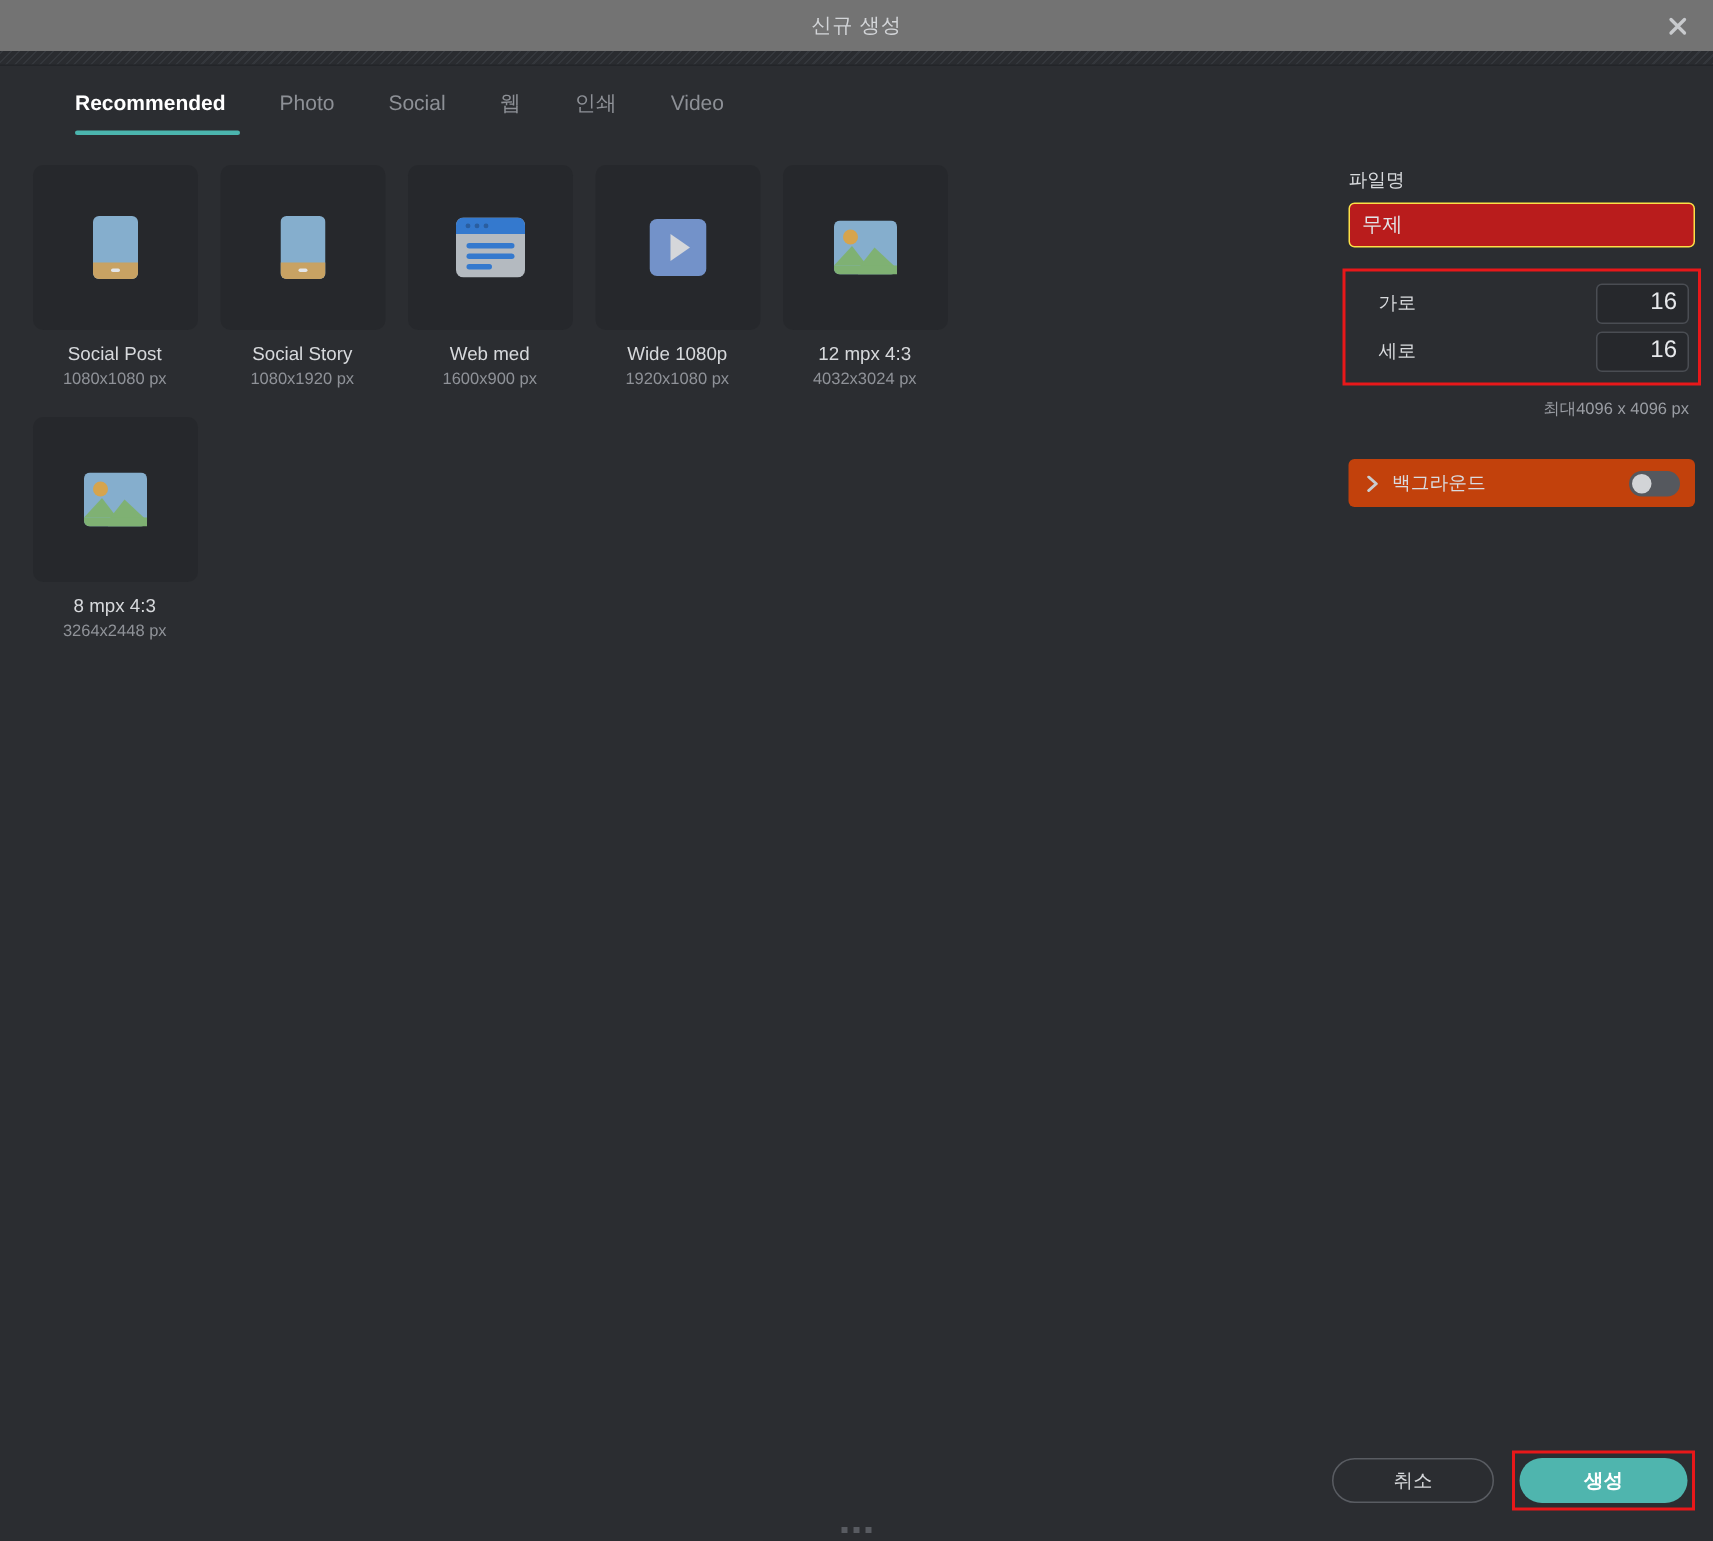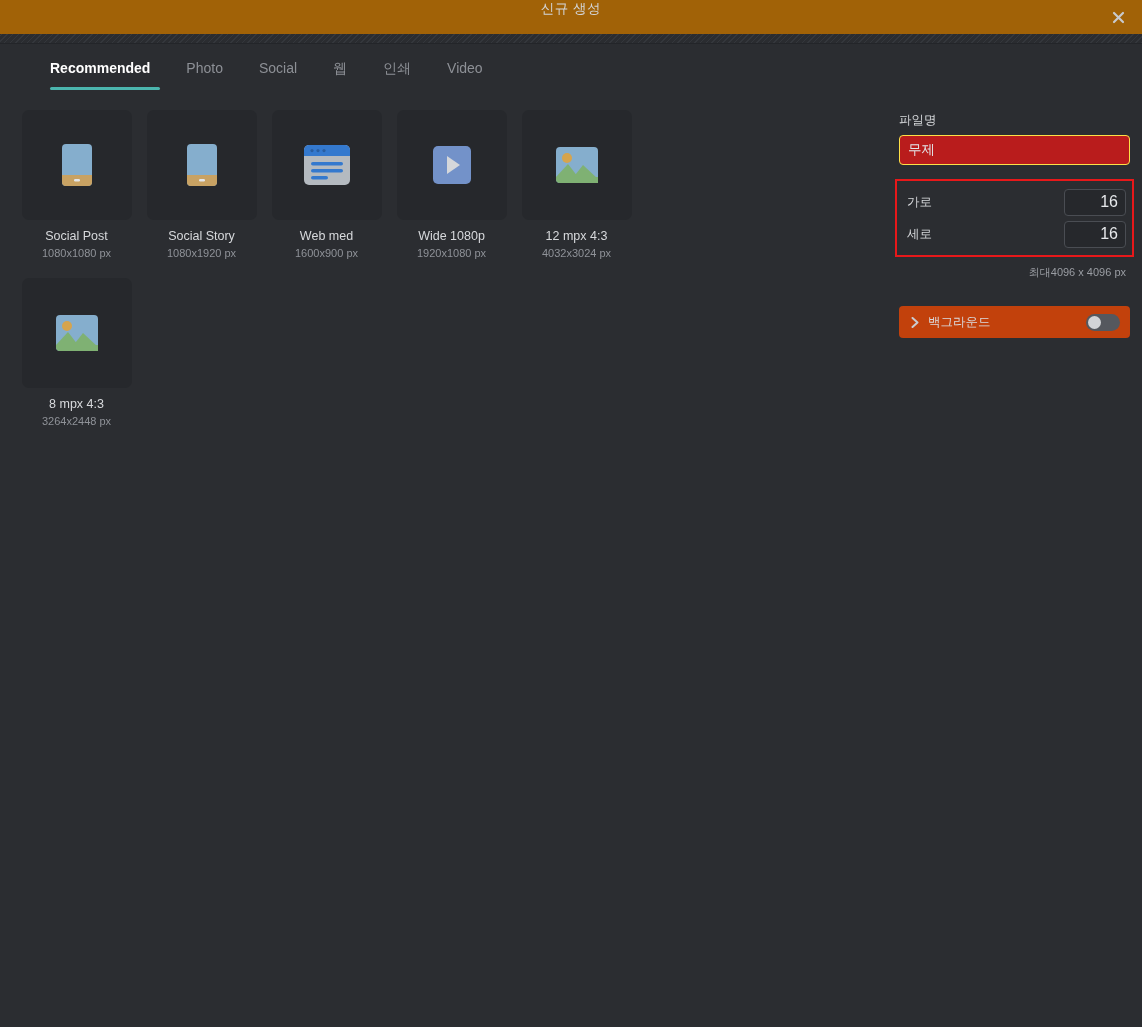--- a/index.html
+++ b/index.html
@@ -16,22 +16,23 @@
     height: 1027px;
     background: #2b2d31;
     display: flex;
     flex-direction: column;
   }
 
   
   .titlebar {
     position: relative;
     height: 34px;
-    background: #a16207;
-    display: flex;
+    background: #737373;
+    display: flex;
+    align-items: center;
     justify-content: center;
     flex: 0 0 auto;
   }
   .titlebar-title {
     font-size: 13.5px;
     color: #d3d5d8;
     letter-spacing: .5px;
   }
   .close-btn {
     position: absolute;
@@ -167,21 +168,21 @@
     margin: 14px 0 0 2px;
     width: 239px;
     border: 2px solid #e8181a;
     padding: 6px 4px 6px 0;
     background: #2b2d31;
   }
   .dim-row {
     height: 30px;
     display: flex;
     align-items: center;
-    padding: 0 2px 0 10px;
+    padding: 0 2px 0 22px;
   }
   .dim-row + .dim-row { margin-top: 2px; }
   .dim-label {
     font-size: 12.5px;
     color: #d8dadd;
     flex: 1 1 auto;
   }
   .num-input {
     width: 62px;
     height: 27px;
@@ -434,14 +435,25 @@
         </span>
         <span class="bg-label">백그라운드</span>
         <span class="toggle">
             <i class="knob"></i>
           </span>
       </div>
 
     </div>
   </div>
 
+  <div class="footer">
+    <button class="btn btn-cancel">취소</button>
+    <span class="btn-create-wrap">
+      <button class="btn btn-create">생성</button>
+    </span>
+    <span class="grip">
+        <i></i>
+        <i></i>
+        <i></i>
+      </span>
+  </div>
 
 </div>
 
 </body></html>

